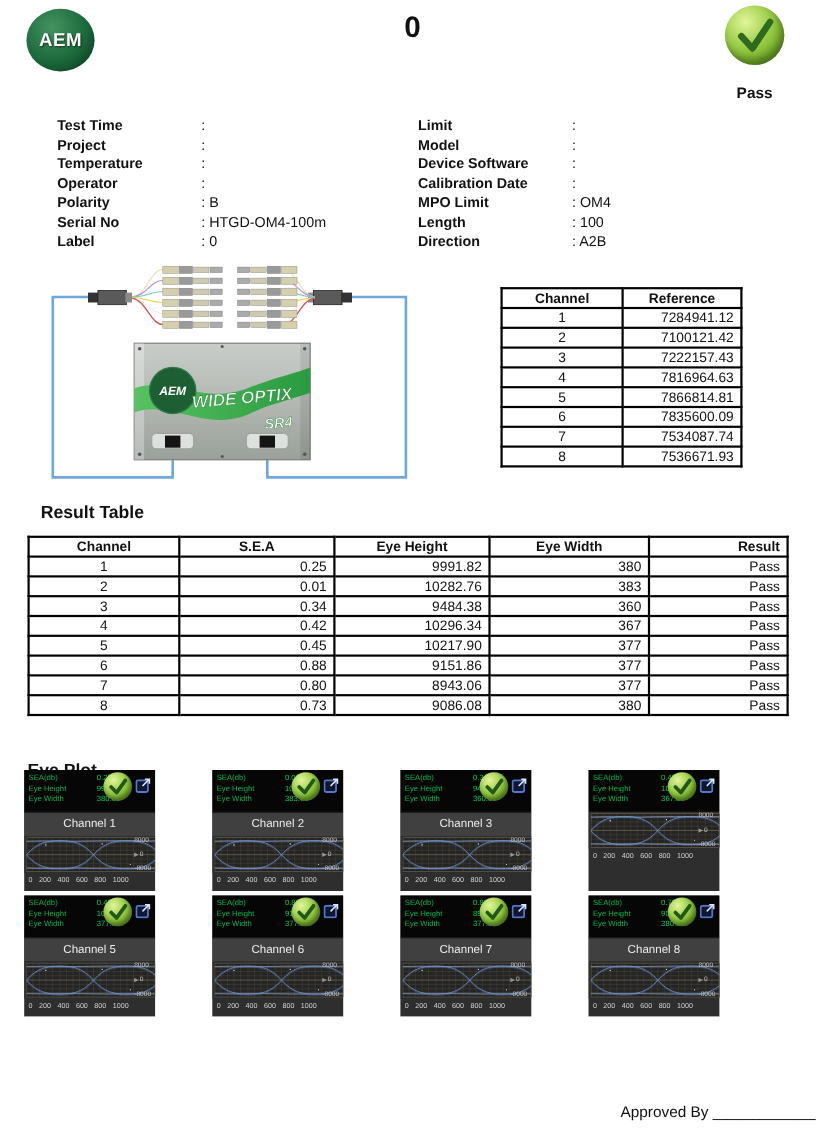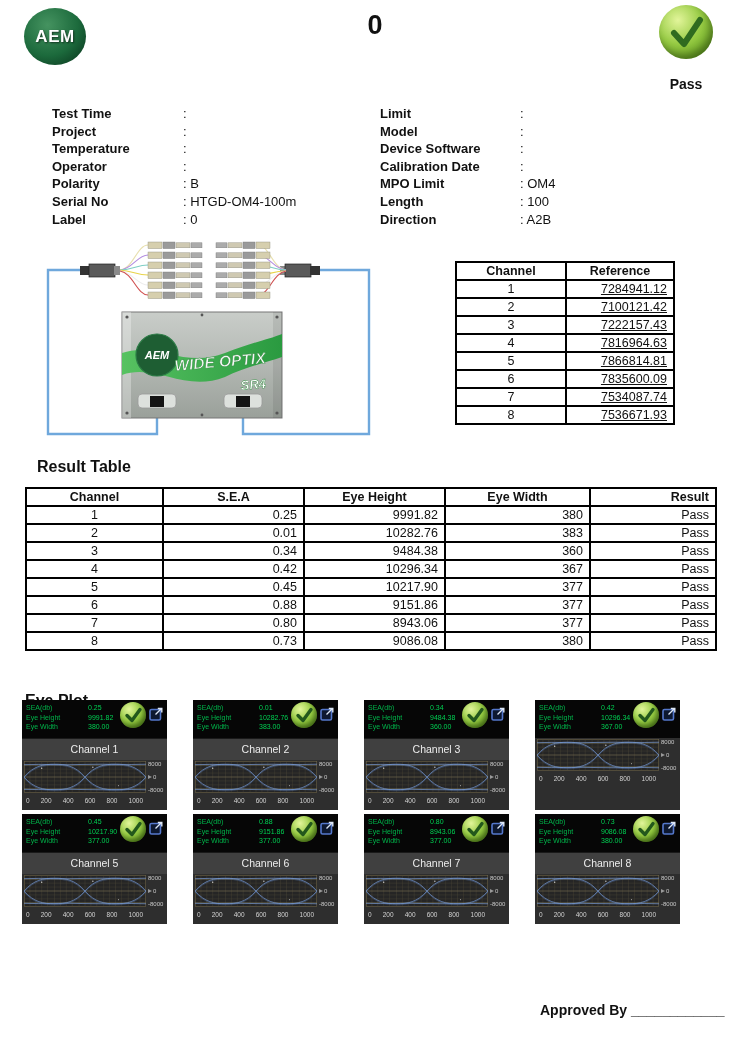--- a/index.html
+++ b/index.html
@@ -33,35 +33,35 @@
   
   .device-art { position:absolute; left:35px; top:238px; width:360px; height:205px; }
 
   
   table { border-collapse:collapse; font-size:12.5px;border-radius:30px; }
   th, td { border:2px solid #000; padding:0 6px; height:18px; line-height:16px; }
   th { font-weight:bold; text-align:center; }
   .ref-table { position:absolute; left:455px; top:261px; }
   .ref-table th:nth-child(1), .ref-table td:nth-child(1) { width:110px; text-align:center; }
   .ref-table th:nth-child(2) { width:108px; }
-  .ref-table td:nth-child(2) { width:108px; text-align:right;text-decoration:underline; }
+  .ref-table td:nth-child(2) { width:108px; text-align:right; }
   .section-title { position:absolute; font-size:16px; font-weight:bold; }
   .result-title { left:25px; top:458px;margin-left:12px; }
   .result-table { position:absolute; left:25px; top:487px; }
   .result-table th:nth-child(1), .result-table td:nth-child(1) { width:137px; text-align:center; }
   .result-table th:nth-child(2) { width:141px; } .result-table td:nth-child(2) { width:141px; text-align:right; }
   .result-table th:nth-child(3) { width:141px; } .result-table td:nth-child(3) { width:141px; text-align:right; }
   .result-table th:nth-child(4) { width:145px; } .result-table td:nth-child(4) { width:145px; text-align:right; }
   .result-table th:nth-child(5), .result-table td:nth-child(5) { width:126px; text-align:right; }
 
   
   .eye-title { left:25px; top:661px;margin-top:31px; }
   .eye-grid { position:absolute; left:22px; top:700px; display:grid;
               grid-template-columns:repeat(4,145px); gap:4px 26px; }
-  .eye-panel { width:145px; height:110px; background:#2e2e2e; overflow:hidden; }
+  .eye-panel { width:119px; height:110px; background:#2e2e2e; overflow:hidden; }
   .ep-header { position:relative; height:38px; background:#060606; padding:3px 0 0 4px; }
   .ep-row { display:flex; line-height:9.6px; font-size:7px; }
   .ep-label { width:62px; color:#00b44a; }
   .ep-val { color:#00cf52; }
   .ep-ball { position:absolute; right:21px; top:2px; width:26px; height:26px; border-radius:50%;
              background:radial-gradient(circle at 35% 28%, #e2f59a, #97cb44 45%, #5f9c1c 85%);
              box-shadow:inset -2px -3px 4px rgba(0,0,0,.35); }
   .ep-ball svg { width:100%; height:100%; }
   .ep-expand { position:absolute; right:3px; top:6px; width:15px; height:15px; }
   .ep-channel { height:22px; background:#404040; color:#ececec; text-align:center;
@@ -71,21 +71,21 @@
   .ep-ylabels { position:absolute; right:0; top:0; width:19px; height:34px;
                 display:flex; flex-direction:column; justify-content:space-between;
                 font-size:6px; color:#c8c8c8; padding:1px 0; }
   .ep-ylabels .mid { display:flex; align-items:center; }
   .ptr { display:inline-block; width:0; height:0; border-top:2.5px solid transparent;
          border-bottom:2.5px solid transparent; border-left:4px solid #999; margin-right:1px; }
   .ep-xaxis { height:16px; display:flex; justify-content:space-between;
               padding:3px 24px 0 4px; font-size:6.5px; color:#d2d2d2; }
 
   
-  .approved { position:absolute; left:540px; top:1002px; font-size:14px; font-weight:bold; }
+  .approved { position:absolute; left:564px; top:1002px; font-size:14px; font-weight:normal; }
 </style>
 </head>
 <body>
 
 <div class="logo">AEM</div>
 <div class="page-title">0</div>
 <div class="pass-ball">
   <svg viewBox="0 0 54 54">
       <path d="M15 28 L25 39 L41 15" stroke="#2f6b1f" stroke-width="6" fill="none" stroke-linecap="round" stroke-linejoin="round"></path>
     </svg>

